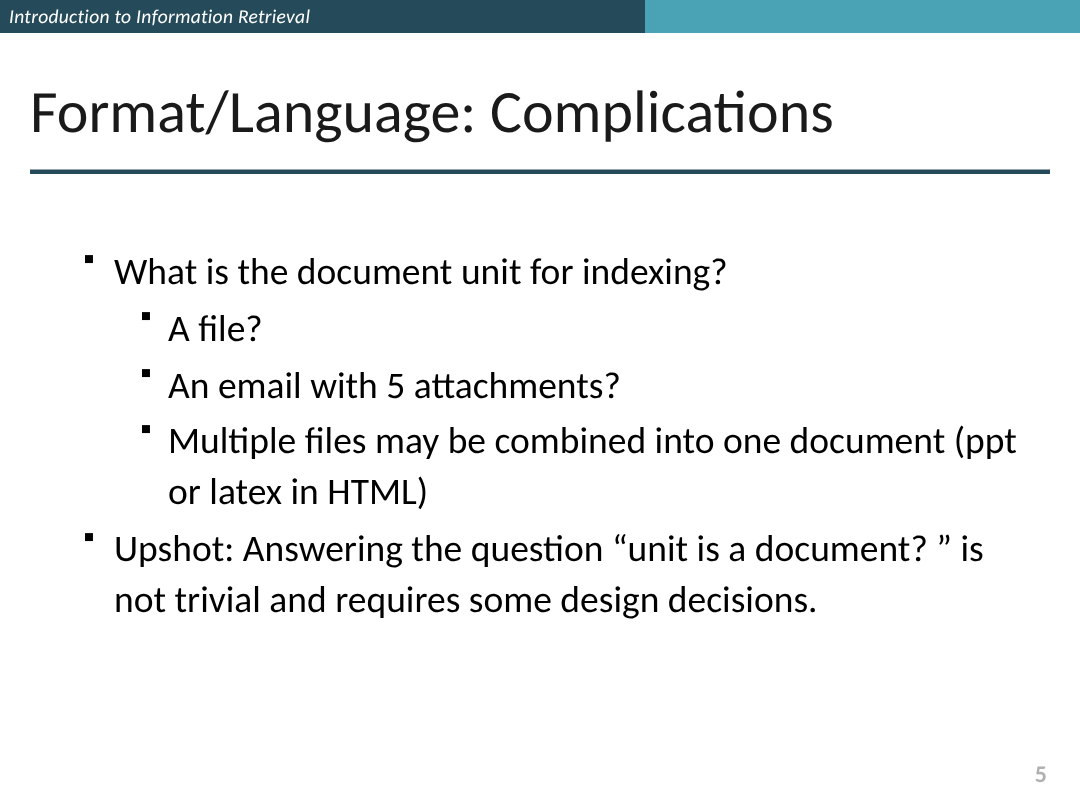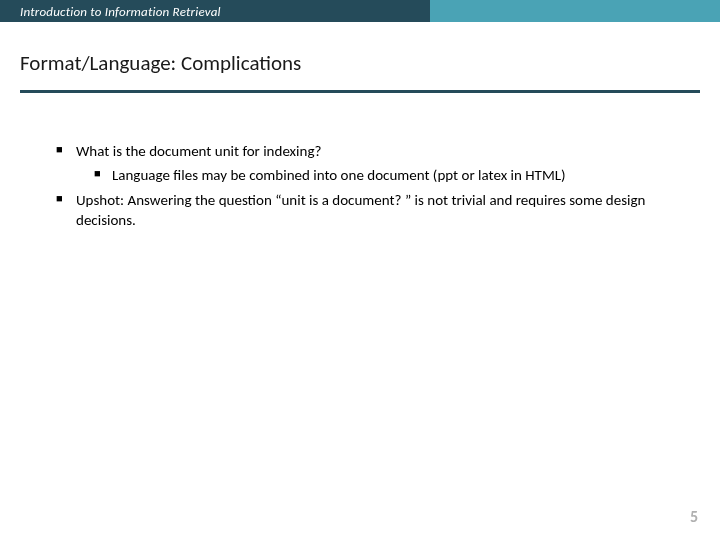--- a/index.html
+++ b/index.html
@@ -1,25 +1,25 @@
 <!DOCTYPE html>
 <html><head>
 <meta charset="utf-8">
 <style>
   * { margin: 0; padding: 0; box-sizing: border-box; }
   html, body { width: 720px; height: 540px; font-family: Calibri, Arial, sans-serif; background: #fff; overflow: hidden; }
   .slide { width: 720px; height: 540px; position: relative; }
   .header-bar { display: flex; height: 22px; }
-  .header-dark { background: #1f4e5f; background: #254b5a; flex: 0 0 430px; display: flex; align-items: center; padding-left: 20px; }
+  .header-dark { background: #1f4e5f; background: #254b5a; flex: 0 0 430px; display: flex; align-items: center; padding-left: 6px; }
   .header-dark-text { color: #fff; font-style: italic; font-size: 13px; letter-spacing: 0.2px; }
   .header-teal { background: #3e9aad; background: #4aa3b5; flex: 1; }
   .title-wrap { padding: 28px 20px 8px 20px; }
-  .title { font-size: 21px; color: #1a1a1a; font-weight: 400; }
+  .title { font-size: 40px; color: #1a1a1a; font-weight: 400; }
   .title-underline { height: 3px; background: #254b5a; margin: 6px 20px 0 20px; }
-  .content { padding: 48px 40px 0 56px; font-size: 15px; color: #000; line-height: 1.35; }
+  .content { padding: 48px 40px 0 56px; font-size: 25px; color: #000; line-height: 1.35; }
   ul { list-style: none; }
   li { position: relative; padding-left: 20px; margin-bottom: 4px; }
   li::before { content: "■"; position: absolute; left: 0; top: 2px; font-size: 11px; color: #000; }
   ul ul { margin-top: 4px; margin-left: 18px; }
   ul ul li { padding-left: 18px; }
   .pagenum { position: absolute; right: 22px; bottom: 14px; color: #b0b0b0; font-size: 16px; font-weight: bold; }
 </style>
 </head>
 <body>
 
@@ -35,21 +35,23 @@
   <div class="title-wrap">
     <h1 class="title">Format/Language: Complications</h1>
   </div>
   <div class="title-underline"></div>
 
   <div class="content">
     <ul>
       <li>
         <span>What is the document unit for indexing?</span>
         <ul>
-          <li><span>Language files may be combined into one document (ppt or latex in HTML)</span></li>
+          <li><span>A file?</span></li>
+          <li><span>An email with 5 attachments?</span></li>
+          <li><span>Multiple files may be combined into one document (ppt or latex in HTML)</span></li>
         </ul>
       </li>
       <li><span>Upshot: Answering the question “unit is a document? ” is not trivial and requires some design decisions.</span></li>
     </ul>
   </div>
 
   <div class="pagenum">5</div>
 </div>
 
 </body></html>

